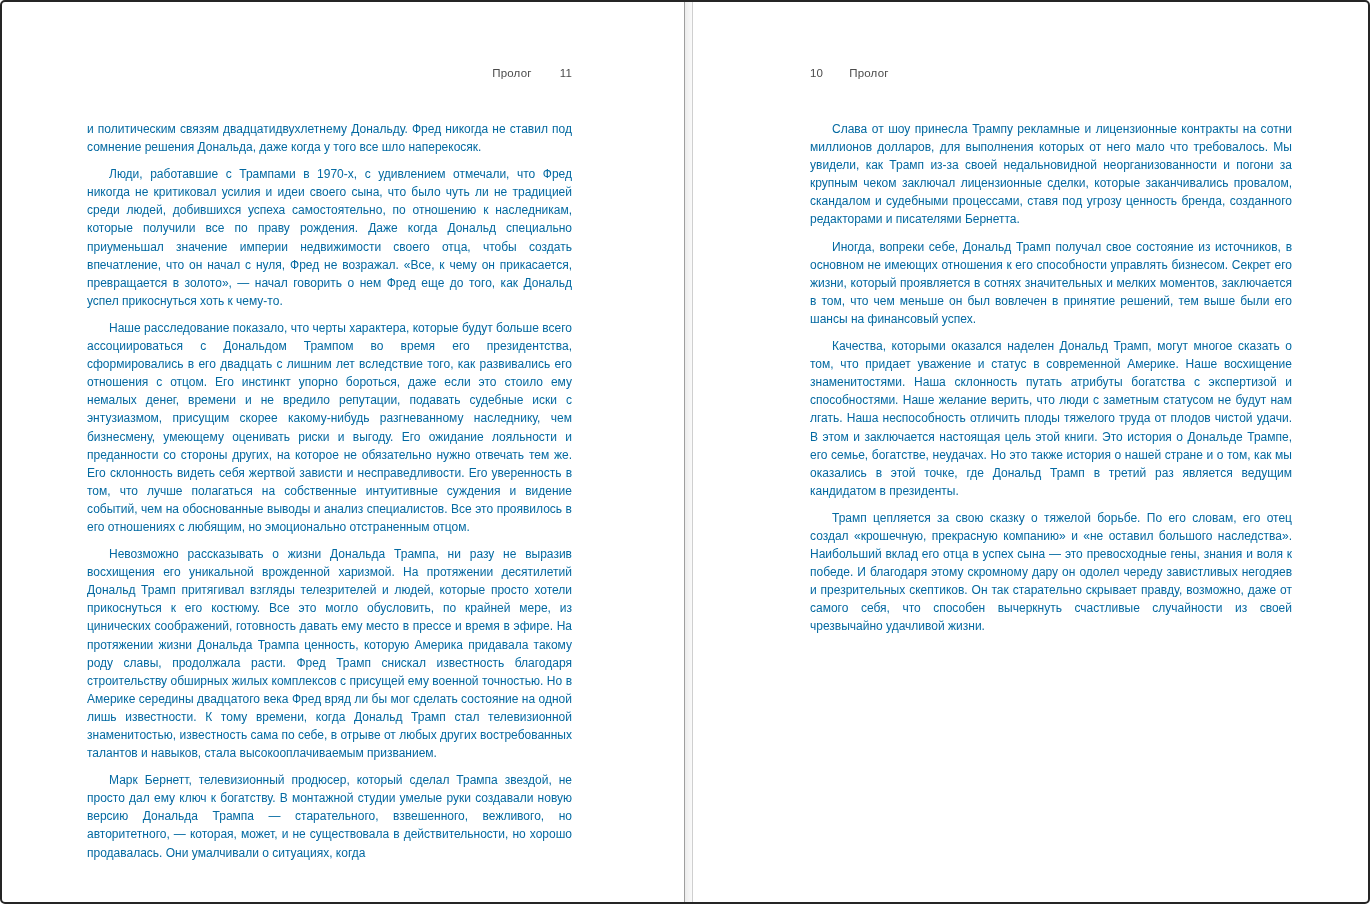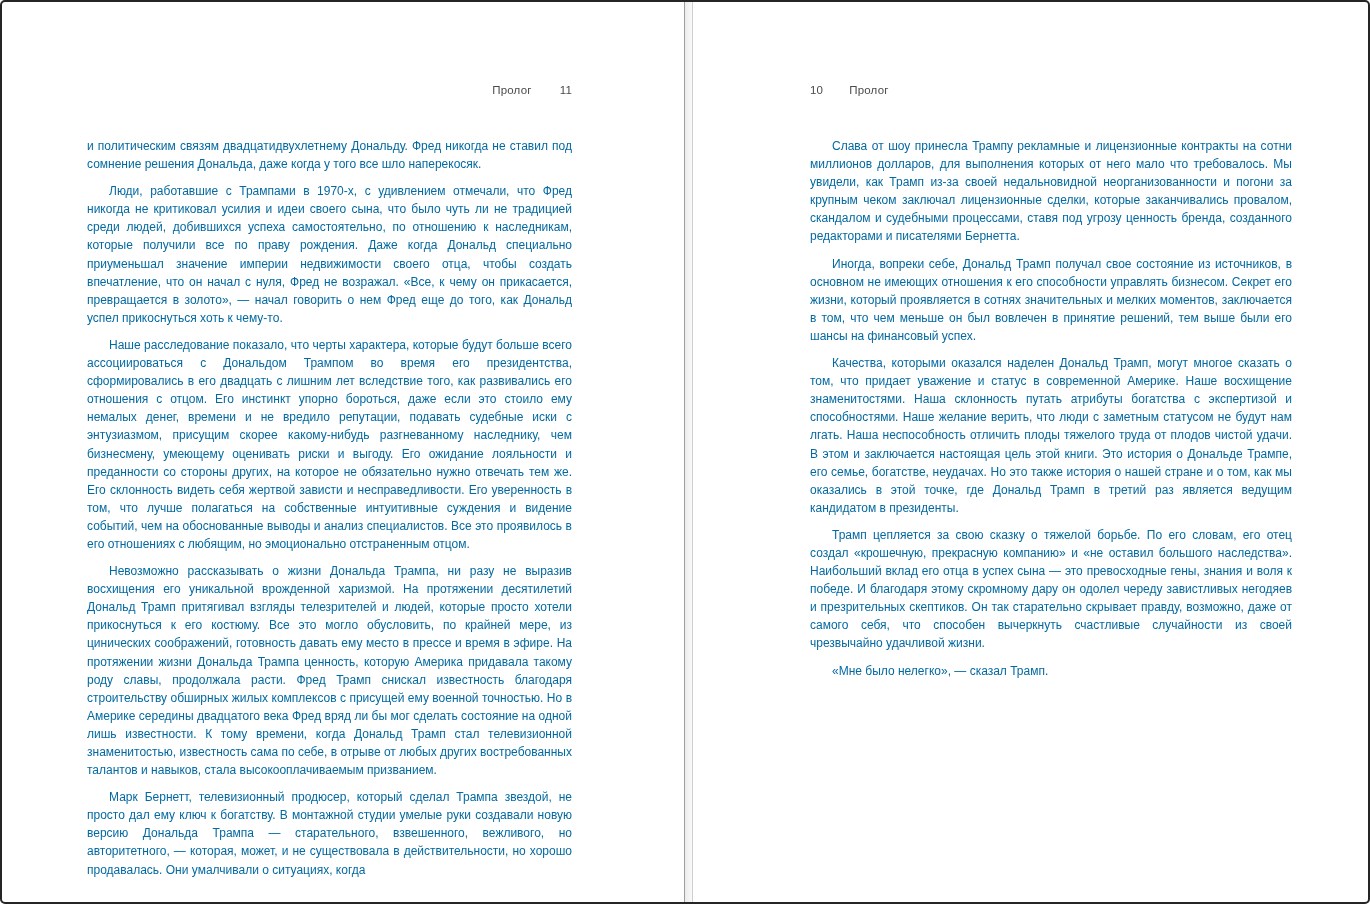--- a/index.html
+++ b/index.html
@@ -13,21 +13,21 @@
     height: 904px;
     box-sizing: border-box;
     border: 2px solid #252525;
     border-radius: 5px;
     background: #ffffff;
     overflow: hidden;
     font-family: "Liberation Sans", sans-serif;
   }
   .page {
     position: absolute;
-    top: 17px;
+    top: 0;
     bottom: 0;
     box-sizing: border-box;
   }
   .page-left {
     left: 0;
     width: 683px;
     padding: 64px 113px 0 85px;
   }
   .page-right {
     left: 690px;
@@ -97,17 +97,16 @@
 
   <div class="page page-right">
     <div class="running">
       <span>10</span><span class="head-after">Пролог</span>
     </div>
     <div class="body-text">
         <p class="indent">Слава от шоу принесла Трампу рекламные и лицензионные контракты на сотни миллионов долларов, для выполнения которых от него мало что требовалось. Мы увидели, как Трамп из-за своей недальновидной неорганизованности и погони за крупным чеком заключал лицензионные сделки, которые заканчивались провалом, скандалом и судебными процессами, ставя под угрозу ценность бренда, созданного редакторами и писателями Бернетта.</p>
         <p class="indent">Иногда, вопреки себе, Дональд Трамп получал свое состояние из источников, в основном не имеющих отношения к его способности управлять бизнесом. Секрет его жизни, который проявляется в сотнях значительных и мелких моментов, заключается в том, что чем меньше он был вовлечен в принятие решений, тем выше были его шансы на финансовый успех.</p>
         <p class="indent">Качества, которыми оказался наделен Дональд Трамп, могут многое сказать о том, что придает уважение и статус в современной Америке. Наше восхищение знаменитостями. Наша склонность путать атрибуты богатства с экспертизой и способностями. Наше желание верить, что люди с заметным статусом не будут нам лгать. Наша неспособность отличить плоды тяжелого труда от плодов чистой удачи. В этом и заключается настоящая цель этой книги. Это история о Дональде Трампе, его семье, богатстве, неудачах. Но это также история о нашей стране и о том, как мы оказались в этой точке, где Дональд Трамп в третий раз является ведущим кандидатом в президенты.</p>
         <p class="indent">Трамп цепляется за свою сказку о тяжелой борьбе. По его словам, его отец создал «крошечную, прекрасную компанию» и «не оставил большого наследства». Наибольший вклад его отца в успех сына — это превосходные гены, знания и воля к победе. И благодаря этому скромному дару он одолел череду завистливых негодяев и презрительных скептиков. Он так старательно скрывает правду, возможно, даже от самого себя, что способен вычеркнуть счастливые случайности из своей чрезвычайно удачливой жизни.</p>
-        <p class="indent">«Мне было нелегко», — сказал Трамп.</p>
       </div>
   </div>
 
 </div>
 
 </body></html>

